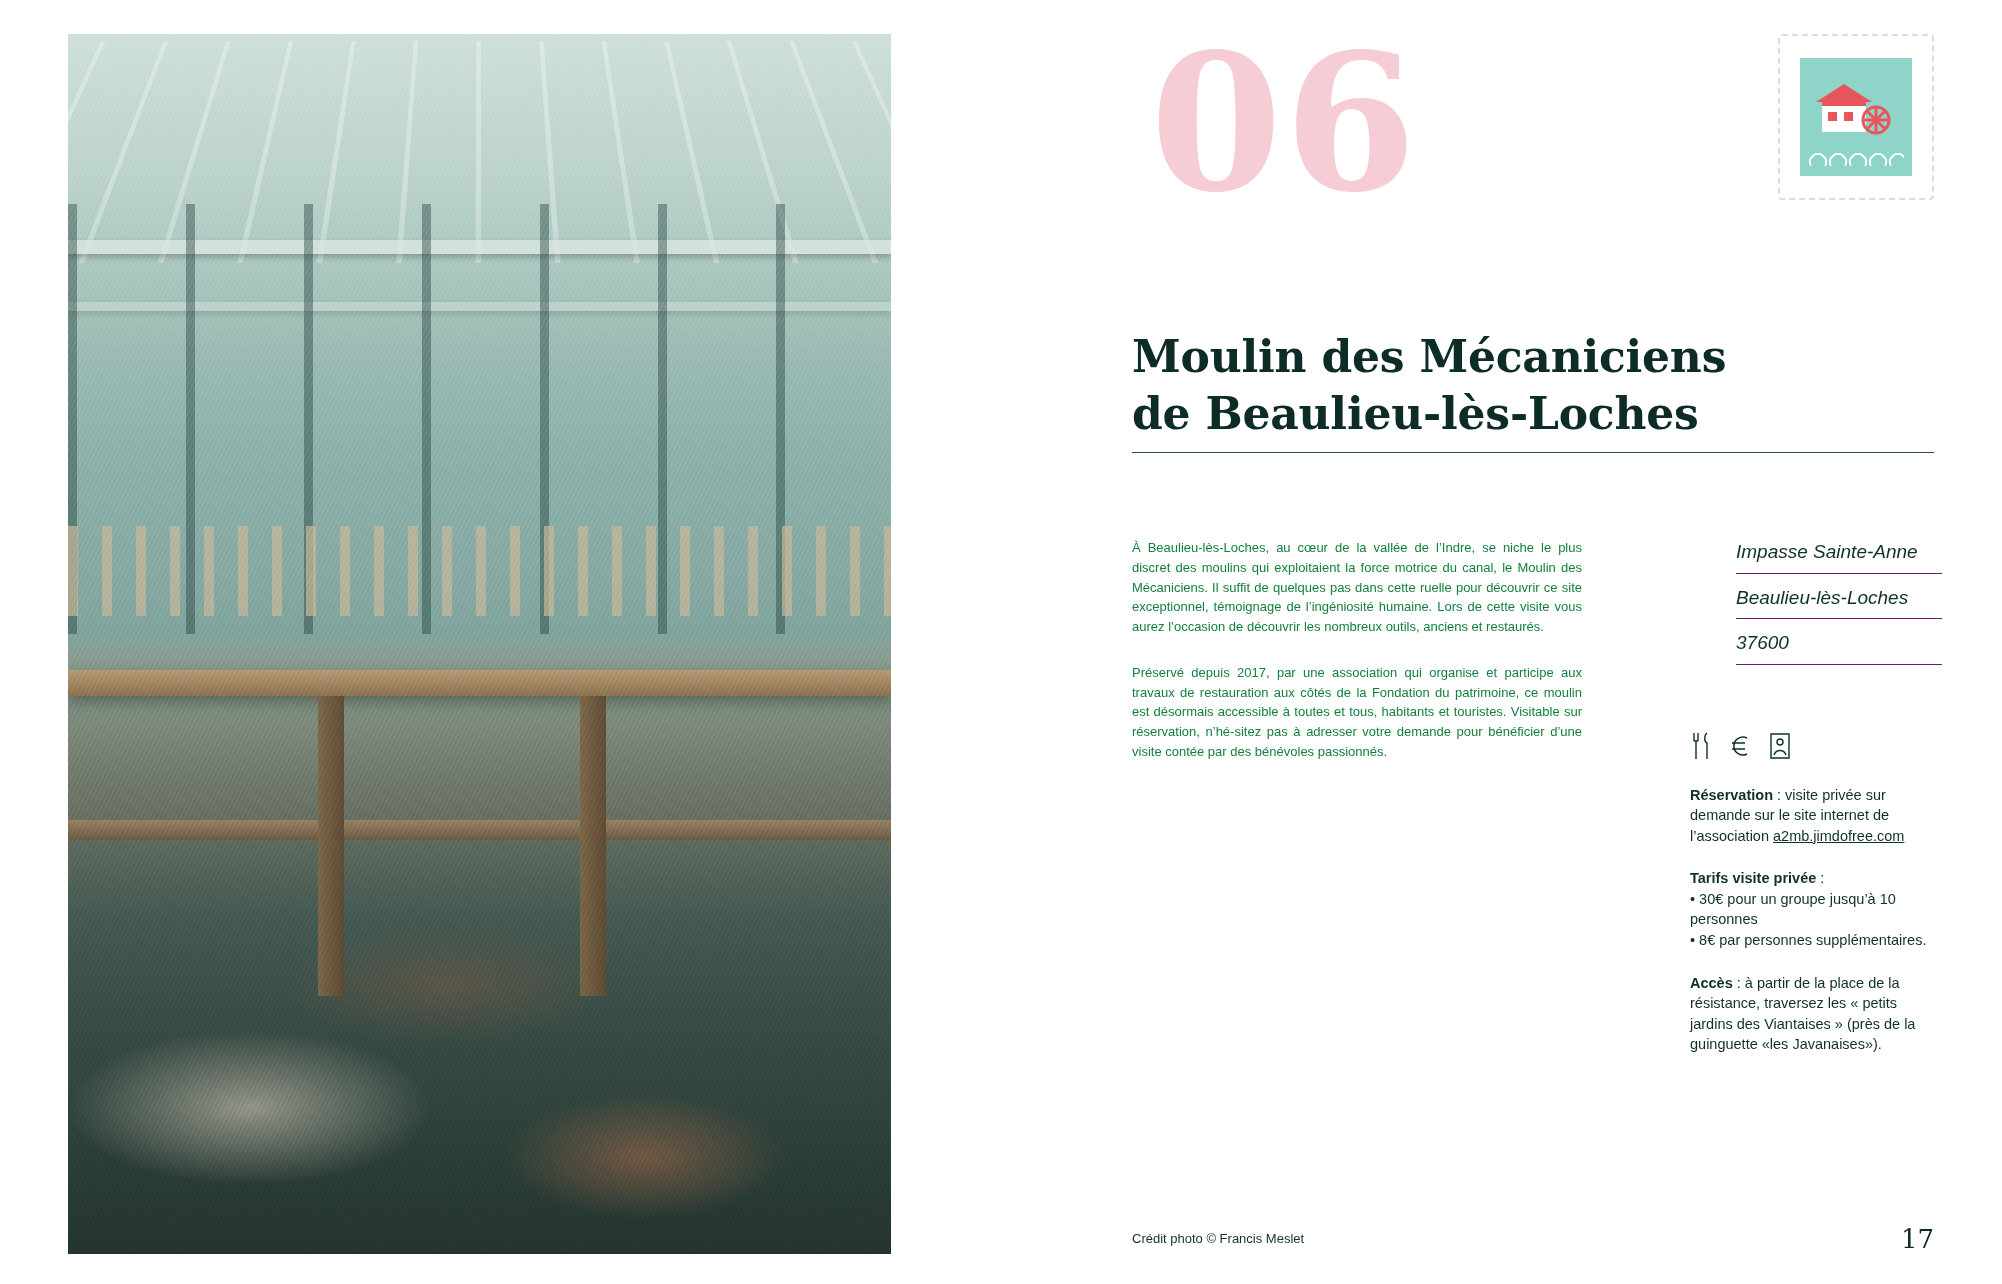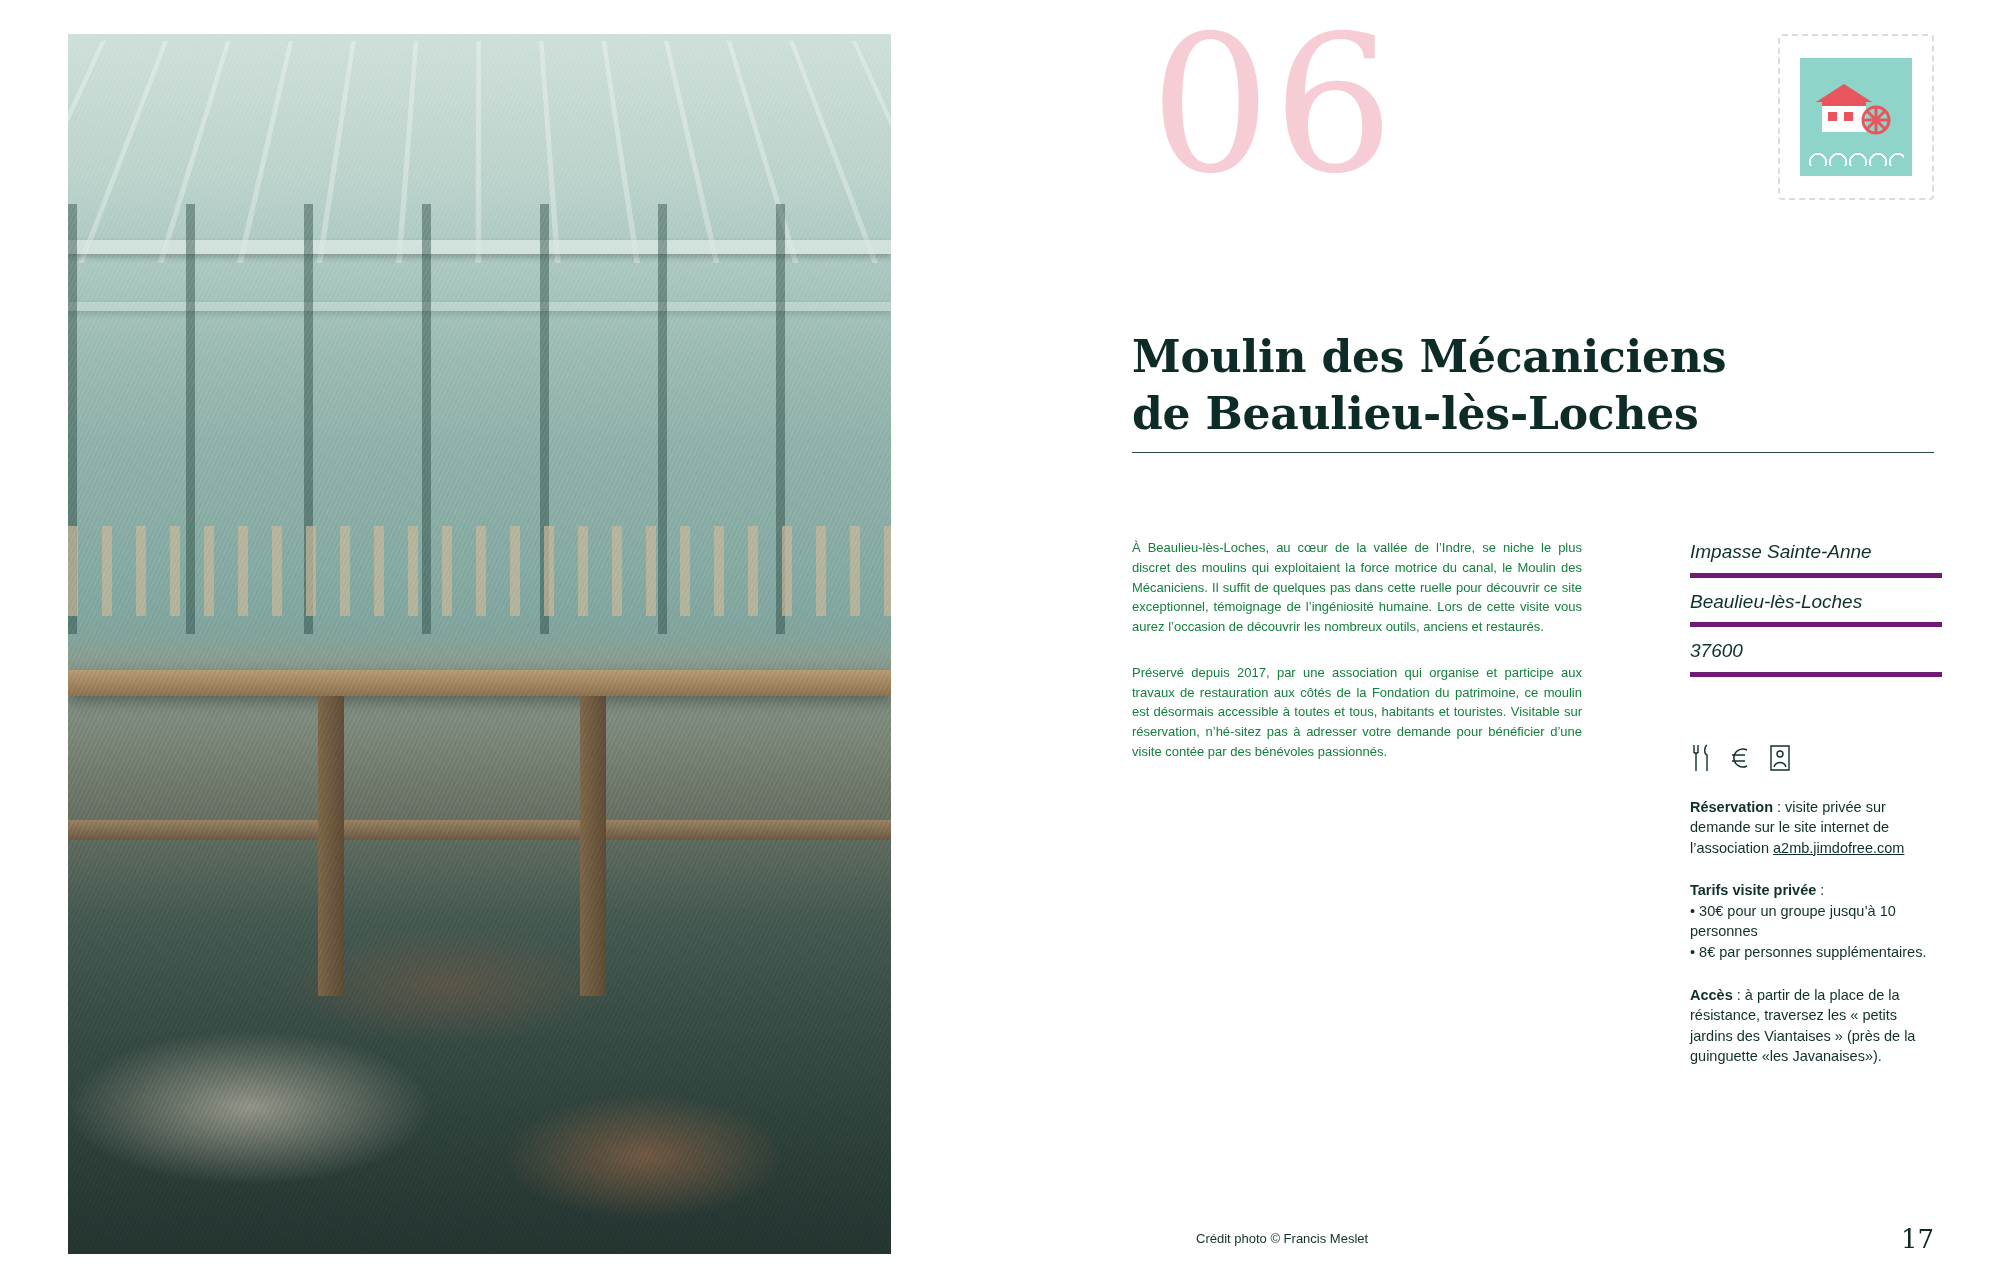--- a/index.html
+++ b/index.html
@@ -115,23 +115,23 @@
     position: absolute; inset: 0;
     background:
       repeating-linear-gradient(115deg, rgba(255,255,255,0.035) 0 2px, rgba(0,0,0,0.035) 2px 4px);
     mix-blend-mode: overlay;
   }
 
   
   .chapter-num {
     position: absolute;
     left: 1150px;
-    top: 10px;
+    top: 28px;
     font-family: "DejaVu Serif", serif;
-    font-weight: 400;
+    font-weight: 700;
     font-size: 190px;
     letter-spacing: 2px;
     color: #f6cdd4;
     line-height: 1;
   }
 
   
   .stamp {
     position: absolute;
     right: 68px;
@@ -211,23 +211,24 @@
     left: 1690px;
     top: 538px;
     width: 252px;
     color: #10302b;
   }
   .addr-line {
     font-style: italic;
     font-size: 19px;
     line-height: 1.5;
     padding-bottom: 6px;
-    border-bottom: 5px solid #701a75;
+    border-bottom: 1px solid #701a75;
     margin-bottom: 10px;
     white-space: nowrap;
+    margin-left: 46px;
   }
   .icons-row {
     margin-top: 66px;
     display: flex;
     gap: 16px;
     align-items: center;
     color: #10302b;
   }
   .info-block {
     margin-top: 24px;
@@ -235,21 +236,21 @@
     line-height: 1.42;
   }
   .info-block + .info-block { margin-top: 22px; }
   .info-block .lbl {
     font-weight: 700;
   }
   .info-block .link { text-decoration: underline; }
 
   .credit {
     position: absolute;
-    left: 1196px;
+    left: 1132px;
     bottom: 38px;
     font-size: 13px;
     color: #13322d;
   }
   .folio {
     position: absolute;
     right: 68px;
     bottom: 30px;
     font-family: "DejaVu Serif", serif;
     font-weight: 400;

